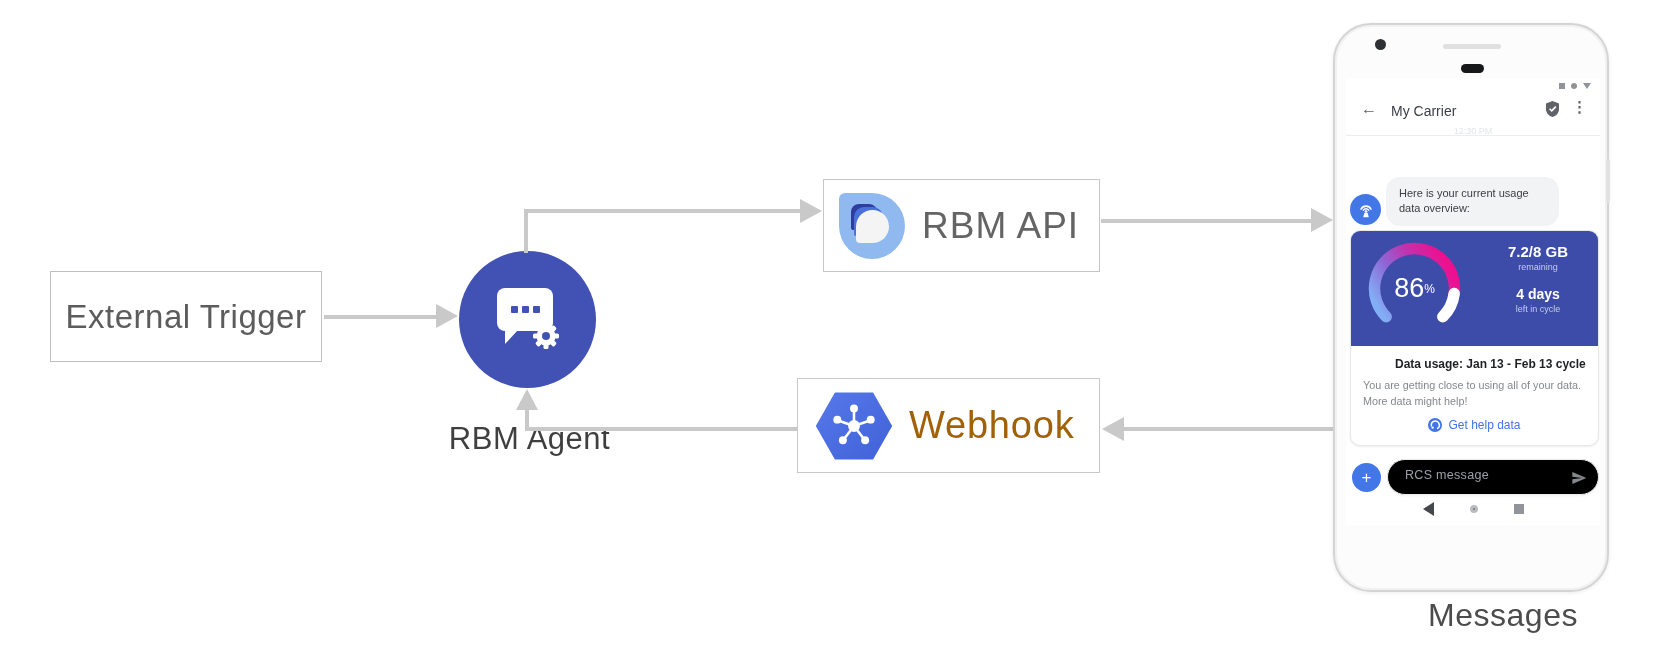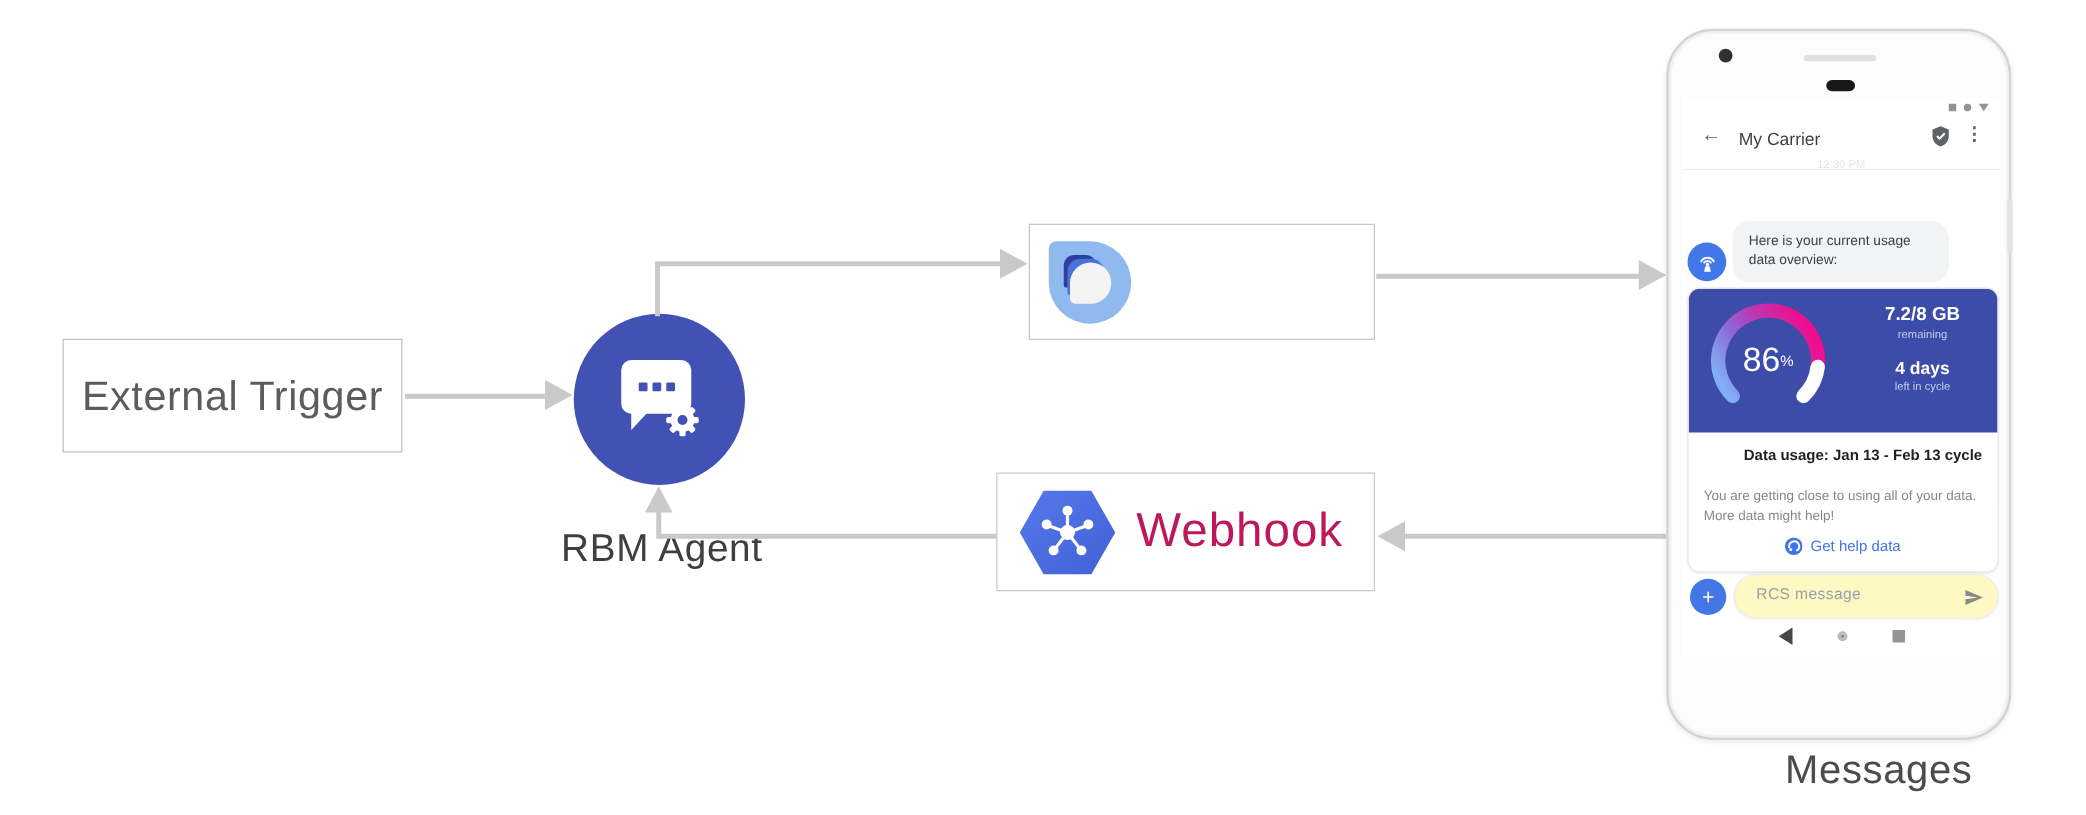--- a/index.html
+++ b/index.html
@@ -7,21 +7,21 @@
   body { font-family:"Liberation Sans", sans-serif; }
   .canvas { position:relative; width:1669px; height:652px; background:#fff; overflow:hidden; }
 
   
   .dbox { position:absolute; background:#fff; border:1.5px solid #bfbfbf; display:flex; align-items:center; }
   .box-ext { left:50px; top:271px; width:272px; height:91px; justify-content:center; }
   .box-ext .dlabel { font-size:33px; font-weight:300; color:#5c5c5c; letter-spacing:.5px; }
   .box-api { left:823px; top:179px; width:277px; height:93px; padding-left:15px; gap:17px; border-color:#c6c6c6; }
   .box-api .dlabel { font-size:37px; font-weight:300; color:#646464; letter-spacing:1px; }
   .box-hook { left:797px; top:378px; width:303px; height:95px; padding-left:16px; gap:15px; border-color:#c9c9c9; }
-  .box-hook .dlabel { font-size:38px; font-weight:300; color:#be185d; letter-spacing:.8px; }
+  .box-hook .dlabel { font-size:38px; font-weight:300; color:#a16207; letter-spacing:.8px; }
 
   .agent-circle { position:absolute; left:459px; top:251px; width:137px; height:137px; border-radius:50%;
     background:#4252b4; display:flex; align-items:center; justify-content:center; }
   .agent-label { position:absolute; left:427px; top:421px; width:205px; text-align:center;
     font-size:31px; color:#3f3f3f; letter-spacing:.5px; }
   .messages-label { position:absolute; left:1398px; top:597px; width:210px; text-align:center;
     font-size:32px; font-weight:300; color:#4c4c4c; letter-spacing:.5px; }
 
   
   .rbm-logo { position:relative; width:66px; height:66px; flex:0 0 66px; }
@@ -71,27 +71,27 @@
     align-items:center; justify-content:center; color:#fff; }
   .gauge-txt .big { font-size:27px; font-weight:300; }
   .gauge-txt .pct { font-size:12px; font-weight:300; }
   .card-stats { position:absolute; left:132px; top:0; width:110px; height:94px; display:flex; flex-direction:column;
     align-items:center; justify-content:center; color:#fff; text-align:center; }
   .stat-big { font-size:15px; font-weight:700; }
   .stat-big2 { font-size:14px; font-weight:700; margin-top:14px; }
   .stat-sub { font-size:9px; color:#c3cbf0; margin-top:2px; }
   .card-white { padding:11px 12px 13px; }
   .cw-title { font-size:12px; font-weight:700; color:#1f2023;padding-left:32px; }
-  .cw-body { font-size:10.8px; color:#84888d; line-height:1.45; margin-top:19px; }
+  .cw-body { font-size:10.8px; color:#84888d; line-height:1.45; margin-top:7px; }
   .cw-cta { margin-top:9px; display:flex; align-items:center; justify-content:center; gap:6px; cursor:pointer; }
   .cw-cta span { font-size:12px; font-weight:500; color:#4174e8; }
 
   .plus-btn { position:absolute; left:6px; top:385px; width:29px; height:29px; border-radius:50%; background:#4377e8;
     color:#fff; font-size:17px; display:flex; align-items:center; justify-content:center; }
-  .pill { position:absolute; left:41px; top:381px; width:212px; height:36px; border-radius:18px; background:#fef9c3;
+  .pill { position:absolute; left:41px; top:381px; width:212px; height:36px; border-radius:18px; background:#000000;
     border:1px solid #ececec; box-shadow:0 1px 3px rgba(0,0,0,.06); }
   .pill input { position:absolute; left:17px; top:8px; width:150px; border:none; outline:none; font-size:12.5px;
     color:#5f6368; font-family:"Liberation Sans",sans-serif; letter-spacing:.3px; background:transparent; }
   .pill input::placeholder { color:#9aa0a6; }
   .send { position:absolute; right:11px; top:10px; }
 
   .navbar { position:absolute; left:0; right:0; top:424px; display:flex; align-items:center; justify-content:center; gap:36px; }
   .nav-back { width:0; height:0; border-top:7px solid transparent; border-bottom:7px solid transparent; border-right:11px solid #44474c; }
   .nav-home { width:8px; height:8px; background:#6f747a; border:3px solid #b9bcc0; border-radius:50%; }
   .nav-sq { width:10px; height:10px; background:#919599; }
@@ -133,20 +133,21 @@
   <div class="aline" style="left:524px; top:209px; width:278px; height:4px;"></div>
   <div class="ahead right" style="left:800px; top:199px;"></div>
 
   <div class="dbox box-api">
     <div class="rbm-logo">
       <div class="base"></div>
         <div class="dark"></div>
         <div class="mid"></div>
         <div class="front"></div>
     </div>
+    <div class="dlabel">RBM API</div>
   </div>
 
   <div class="aline" style="left:1101px; top:219px; width:212px; height:4px;"></div>
   <div class="ahead right" style="left:1311px; top:208px;"></div>
 
   <div class="dbox box-hook">
     <svg width="80" height="70" viewBox="0 0 100 88">
       <defs>
         <linearGradient id="hexg" x1="0" y1="0" x2="1" y2="1">
           <stop offset="0" stop-color="#5578ea"></stop>

